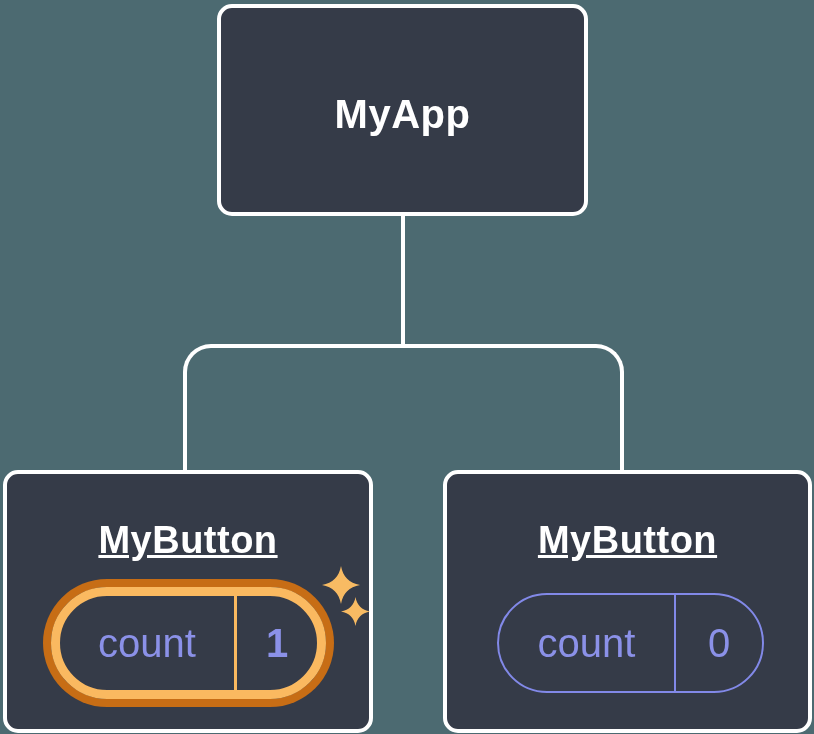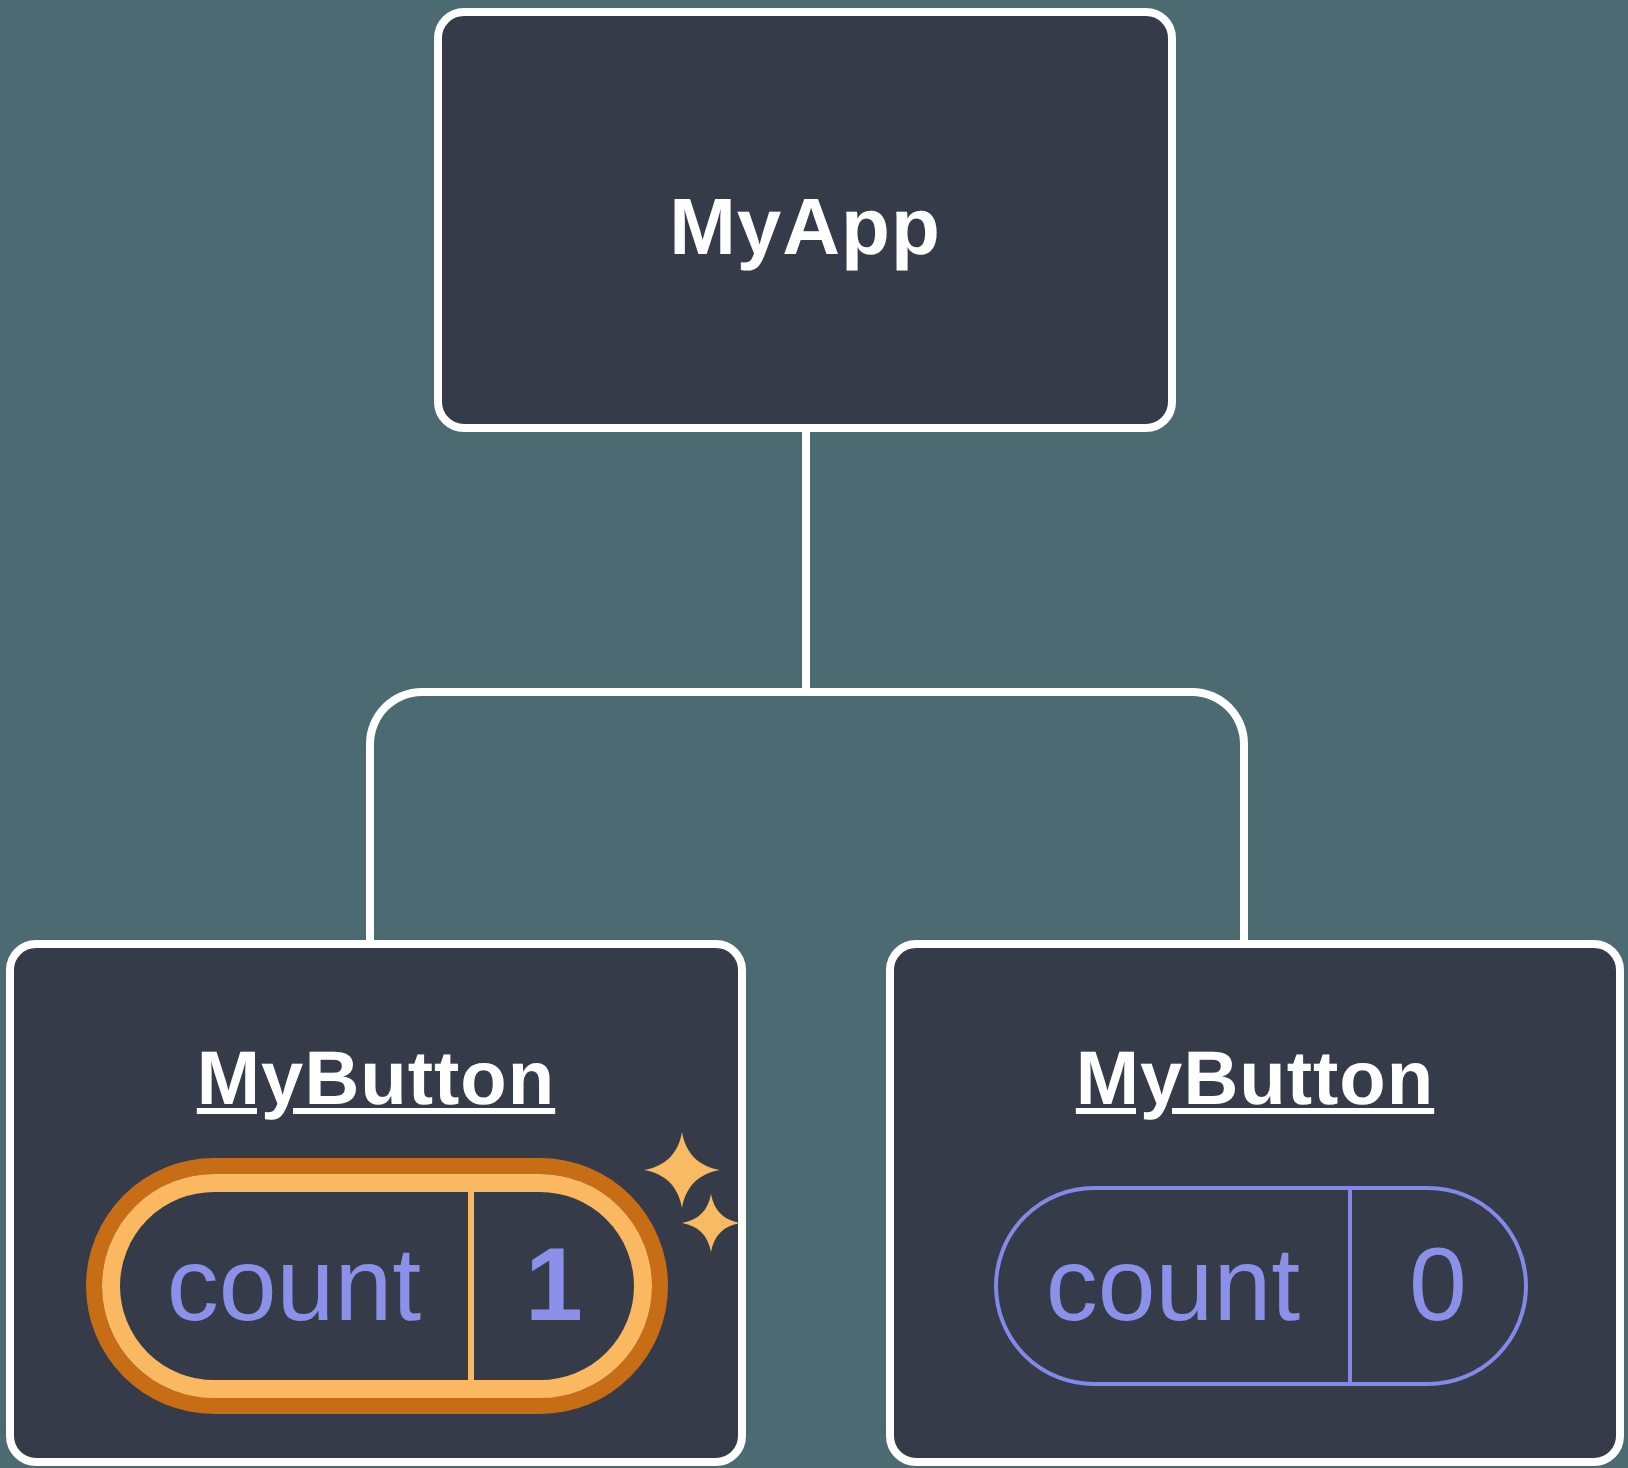--- a/index.html
+++ b/index.html
@@ -93,21 +93,21 @@
   .pill-normal {
     left: 50px; top: 119px;
     width: 267px; height: 100px;
     border: 2px solid var(--state-border, #8289e8);
   }
   .pill-cell {
     display: flex;
     align-items: center;
     justify-content: center;
     color: var(--state-text, #8b91e8);
-    font-size: 52px;
+    font-size: 40px;
   }
   .pill-key { flex: 0 0 auto; }
   .pill-highlighted .pill-key { width: 174px; }
   .pill-normal .pill-key { width: 175px; }
   .pill-value { flex: 1 1 auto; }
   .pill-value.bold { font-weight: 700; }
   .pill-divider {
     flex: 0 0 auto;
     align-self: stretch;
   }

